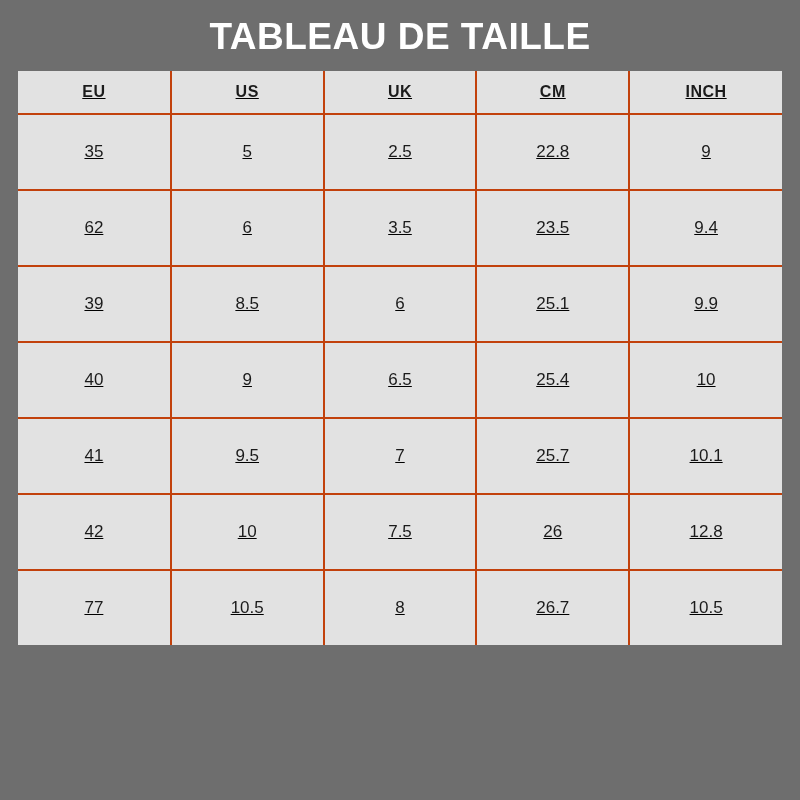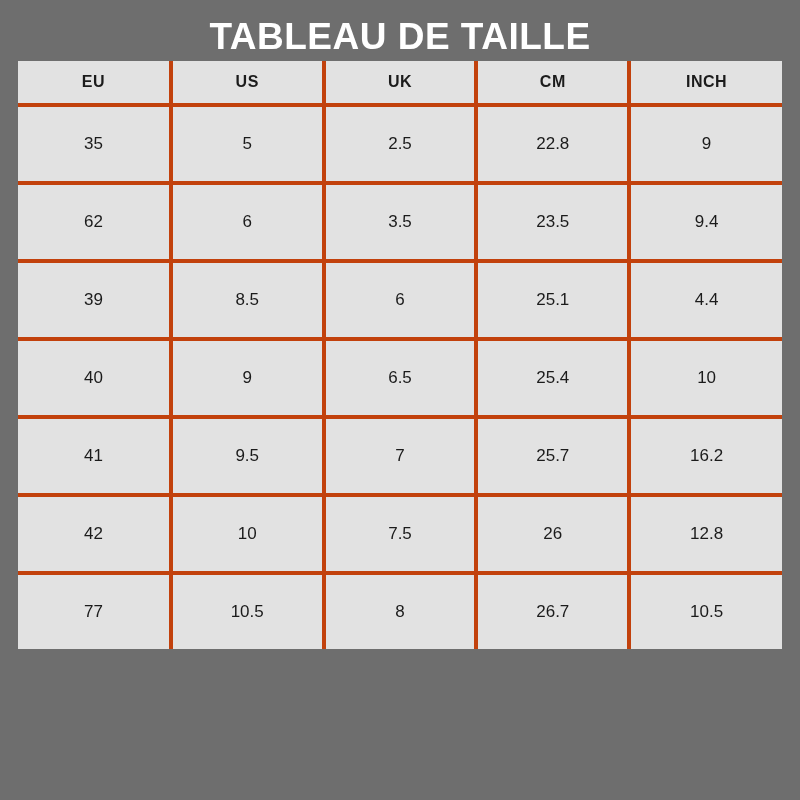--- a/index.html
+++ b/index.html
@@ -21,36 +21,37 @@
     flex-direction: column;
     align-items: center;
   }
   .title {
     color: #ffffff;
     font-size: 37px;
     font-weight: bold;
     letter-spacing: 0.5px;
     text-align: center;
     margin-top: 17px;
-    margin-bottom: 3px;
+    margin-bottom: 13px;
     line-height: 1.1;
   }
   .table-wrap {
     width: 764px;
     background: #c4b5fd;
+    text-decoration: underline;
   }
   table.size-table {
     width: 100%;
     border-collapse: collapse;
     table-layout: fixed;
     background: #e2e2e2;
   }
   table.size-table th,
   table.size-table td {
-    border: 4px solid #c2410c;
+    border: 2px solid #c2410c;
     text-align: center;
     color: #1b1b1b;
     font-size: 16px;
     font-weight: normal;
   }
   table.size-table th {
     height: 40px;
     font-weight: bold;
     font-size: 16px;
     letter-spacing: 0.5px;
@@ -103,35 +104,35 @@
           <td>6</td>
           <td>3.5</td>
           <td>23.5</td>
           <td>9.4</td>
         </tr>
         <tr>
           <td>39</td>
           <td>8.5</td>
           <td>6</td>
           <td>25.1</td>
-          <td>4.4</td>
+          <td>9.9</td>
         </tr>
         <tr>
           <td>40</td>
           <td>9</td>
           <td>6.5</td>
           <td>25.4</td>
           <td>10</td>
         </tr>
         <tr>
           <td>41</td>
           <td>9.5</td>
           <td>7</td>
           <td>25.7</td>
-          <td>16.2</td>
+          <td>10.1</td>
         </tr>
         <tr>
           <td>42</td>
           <td>10</td>
           <td>7.5</td>
           <td>26</td>
           <td>12.8</td>
         </tr>
         <tr>
           <td>77</td>

